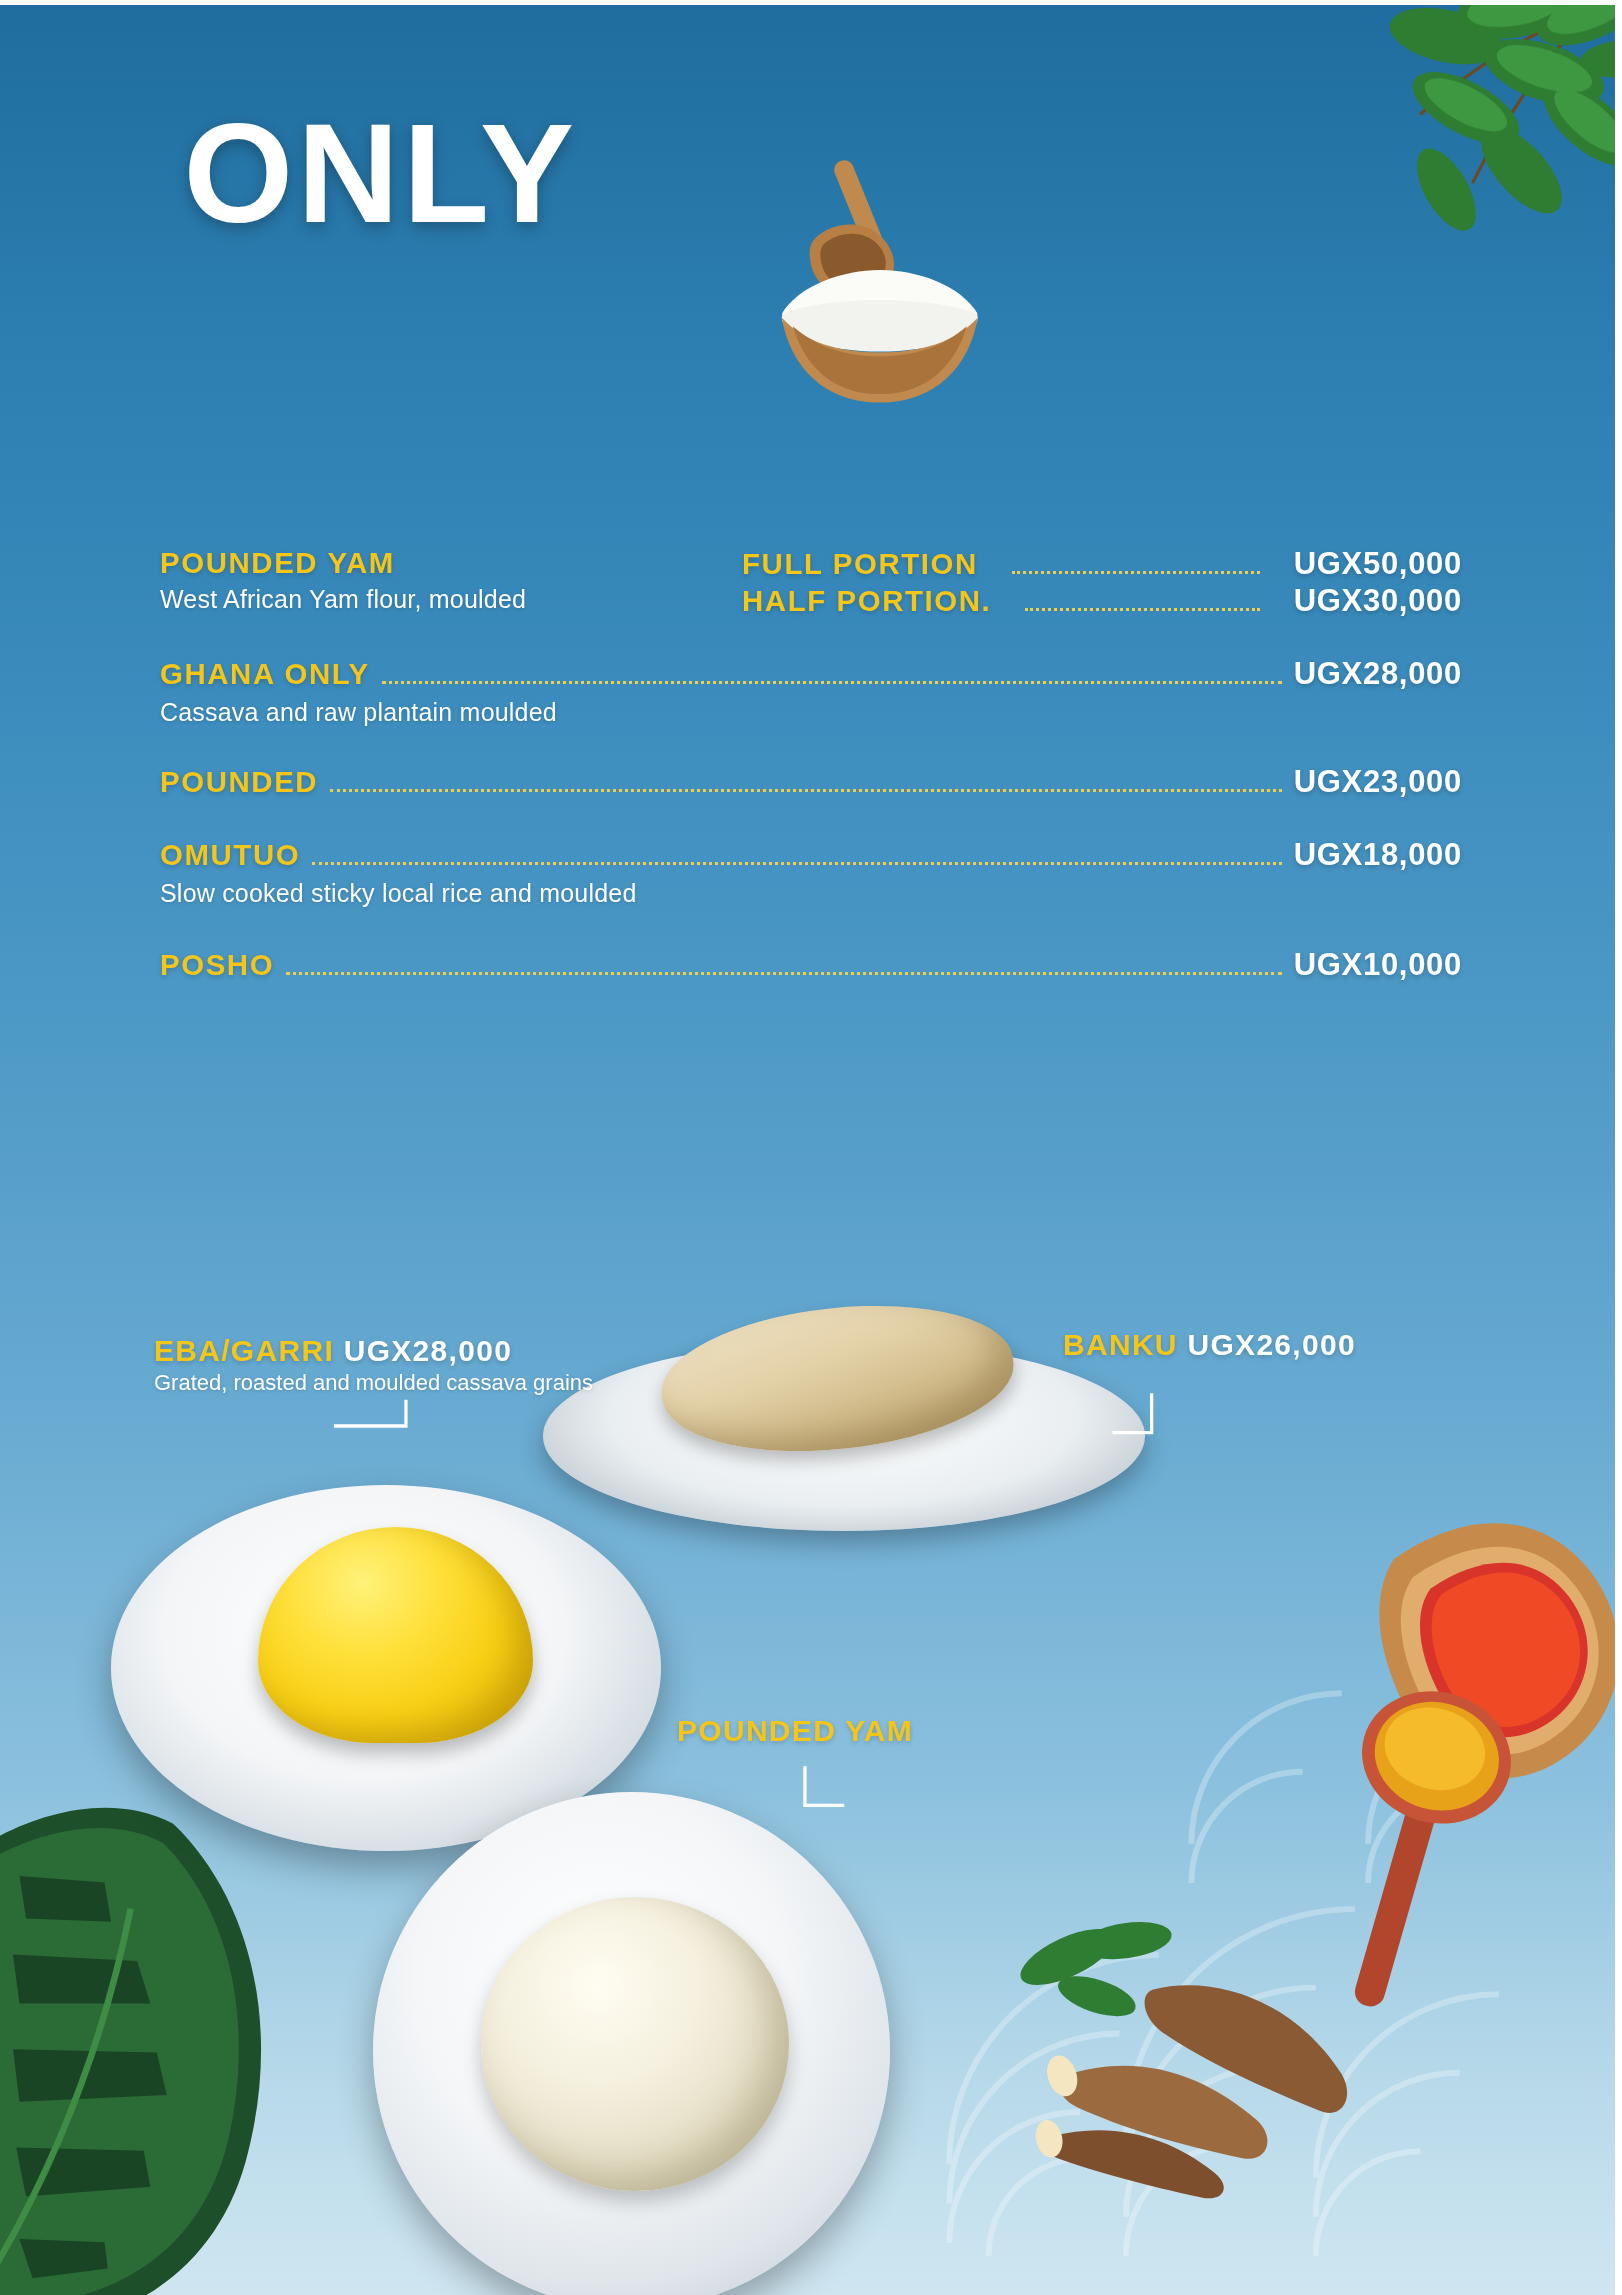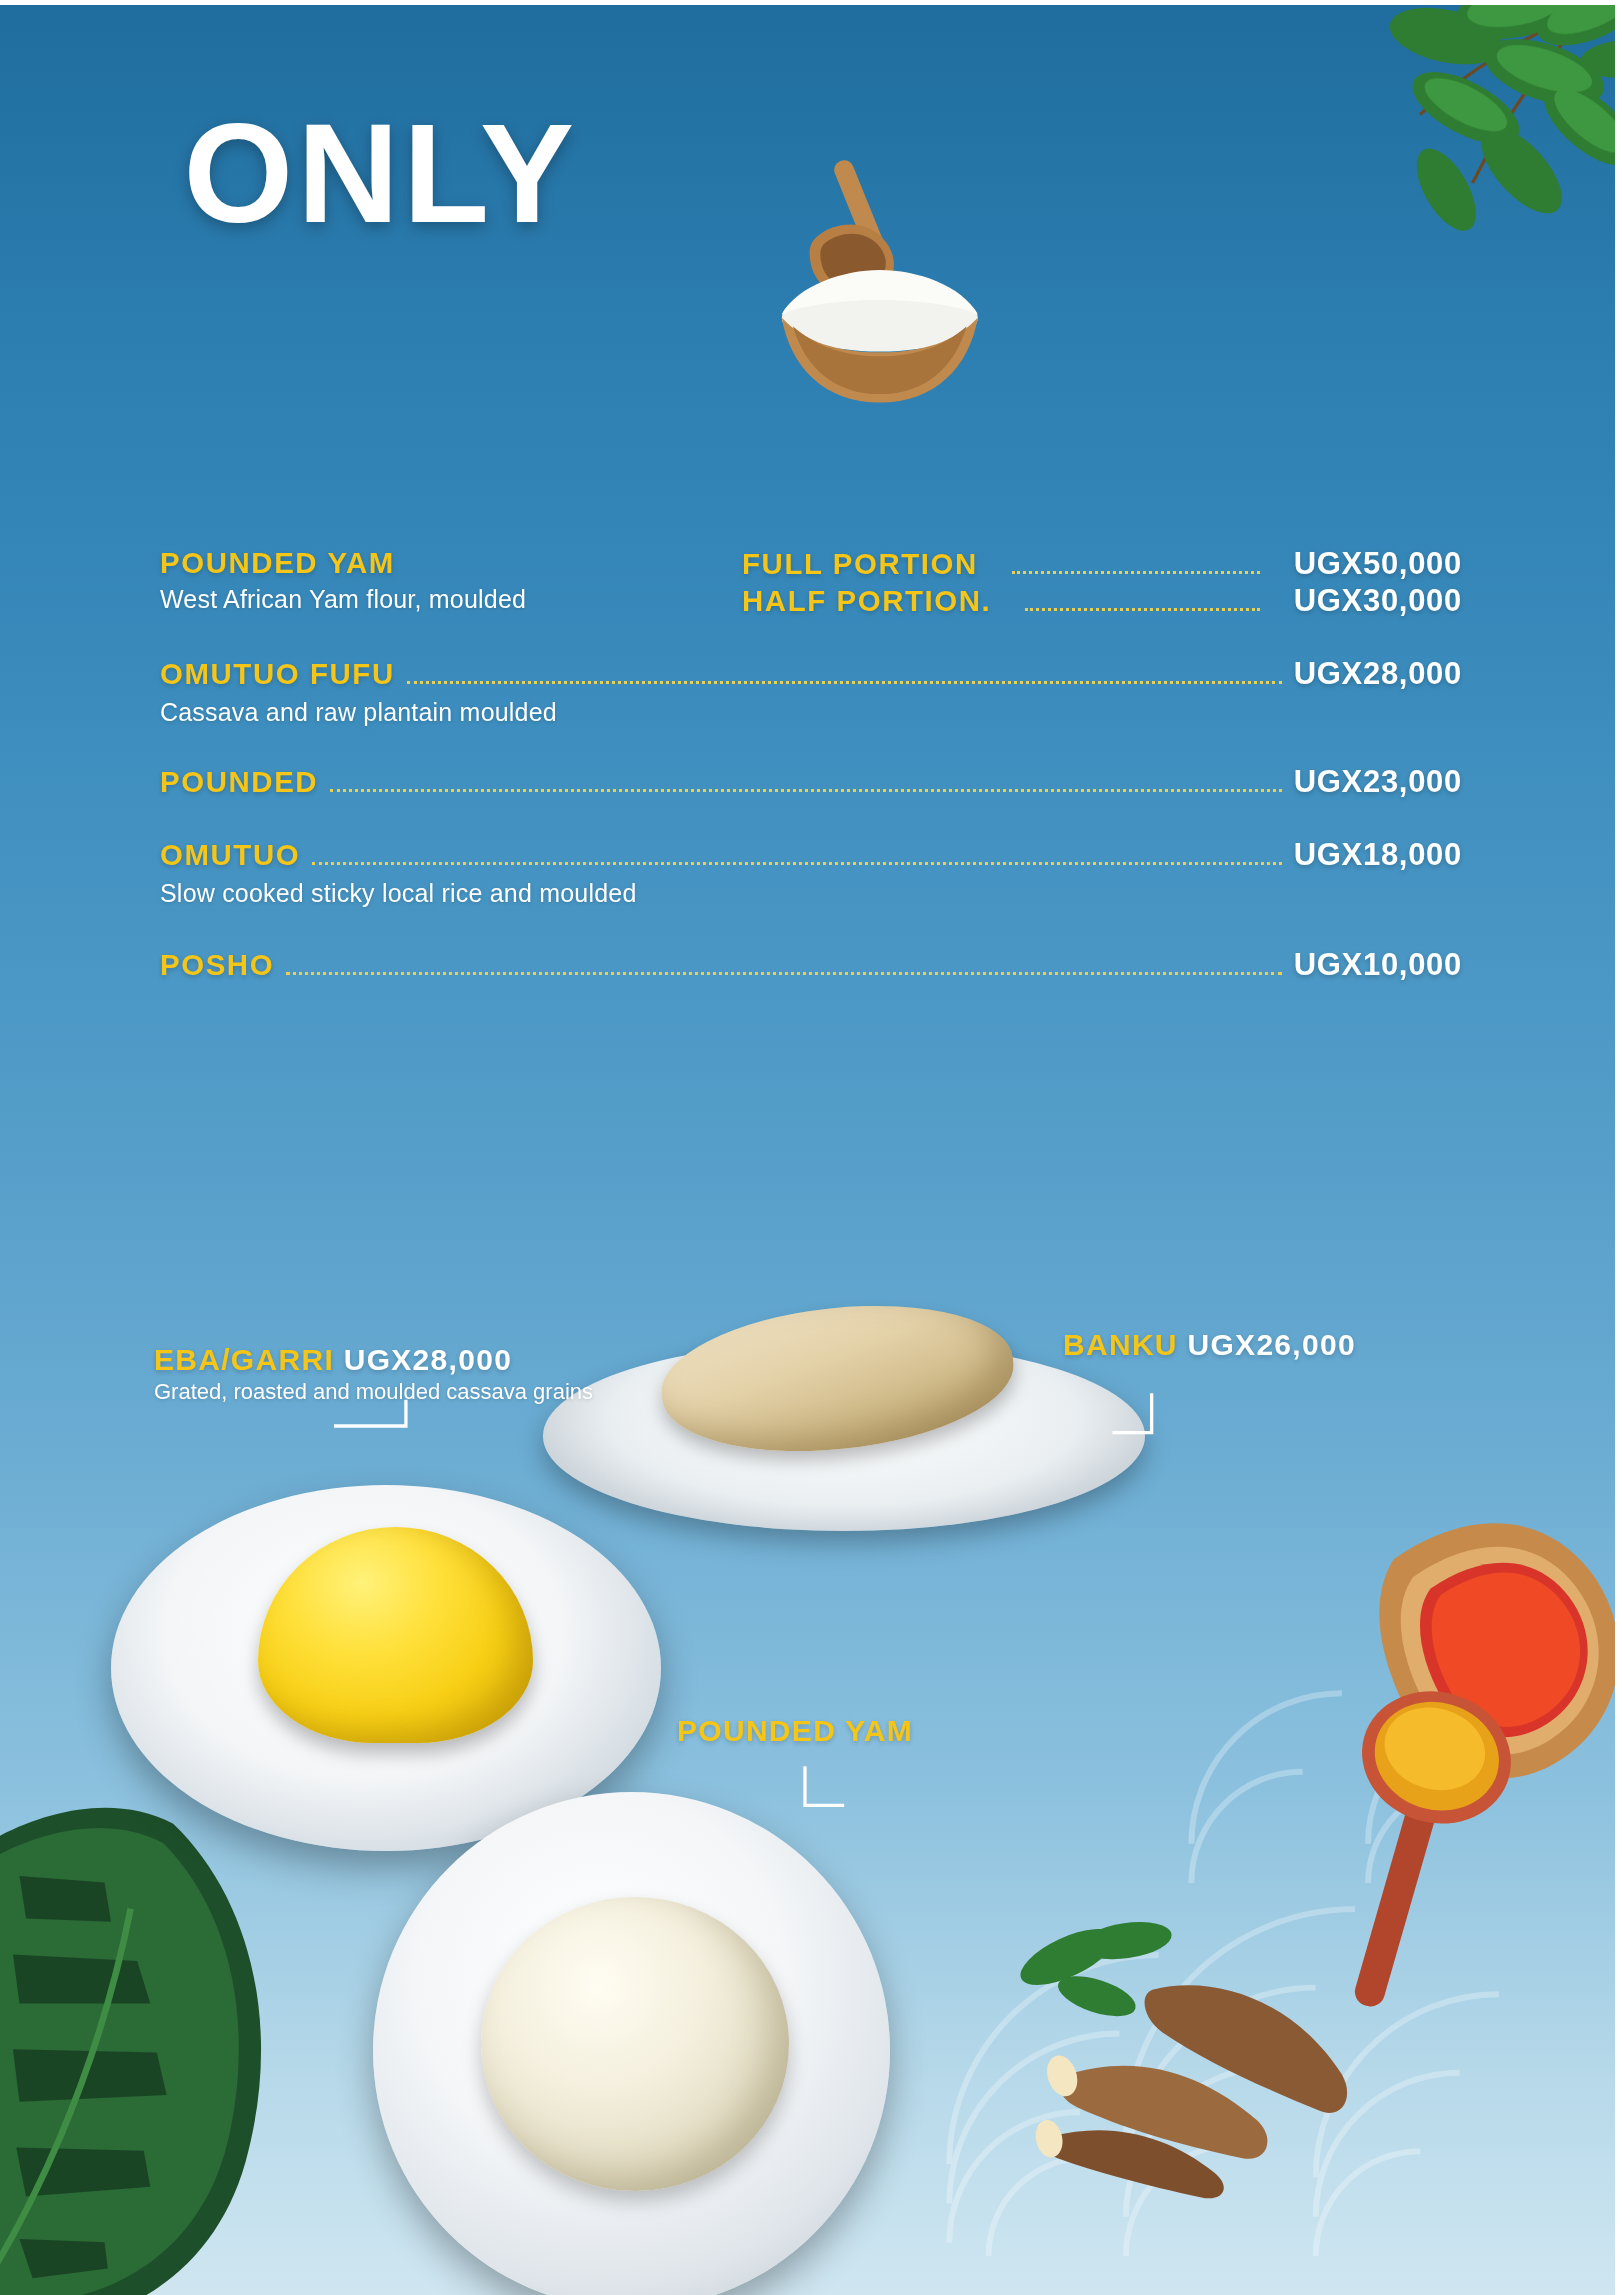--- a/index.html
+++ b/index.html
@@ -194,21 +194,21 @@
     color: #ffffff;
   }
   .callout .c-desc {
     color: #ffffff;
     font-size: 22px;
     line-height: 1.22;
     margin-top: 2px;
     text-shadow: 0 1.3px 3.9px rgba(0,0,0,.18);
   }
 
-  .eba-callout { left: 154px; top: 74px; width: 458px; }
+  .eba-callout { left: 154px; top: 65px; width: 458px; }
   .banku-callout { left: 1063px; top: 59px; width: 406px; }
   .pounded-callout { left: 677px; top: 445px; width: 327px; }
 
   
   .plate {
     position: absolute;
     border-radius: 50%;
   }
 
   
@@ -440,21 +440,21 @@
       <div class="portion-line">
         <span class="portion-label">HALF PORTION.</span>
         <span class="dots"></span>
         <span class="price">UGX30,000</span>
       </div>
     </div>
   </div>
 
   <div class="menu-row" style="margin-top:37px;">
     <div class="menu-line">
-      <span class="item-name">OMUTUO FUFU</span>
+      <span class="item-name">GHANA ONLY</span>
       <span class="dots"></span>
       <span class="price">UGX28,000</span>
     </div>
     <div class="item-desc">Cassava and raw plantain moulded</div>
   </div>
 
   <div class="menu-row" style="margin-top:37px;">
     <div class="menu-line">
       <span class="item-name">POUNDED</span>
       <span class="dots"></span>

